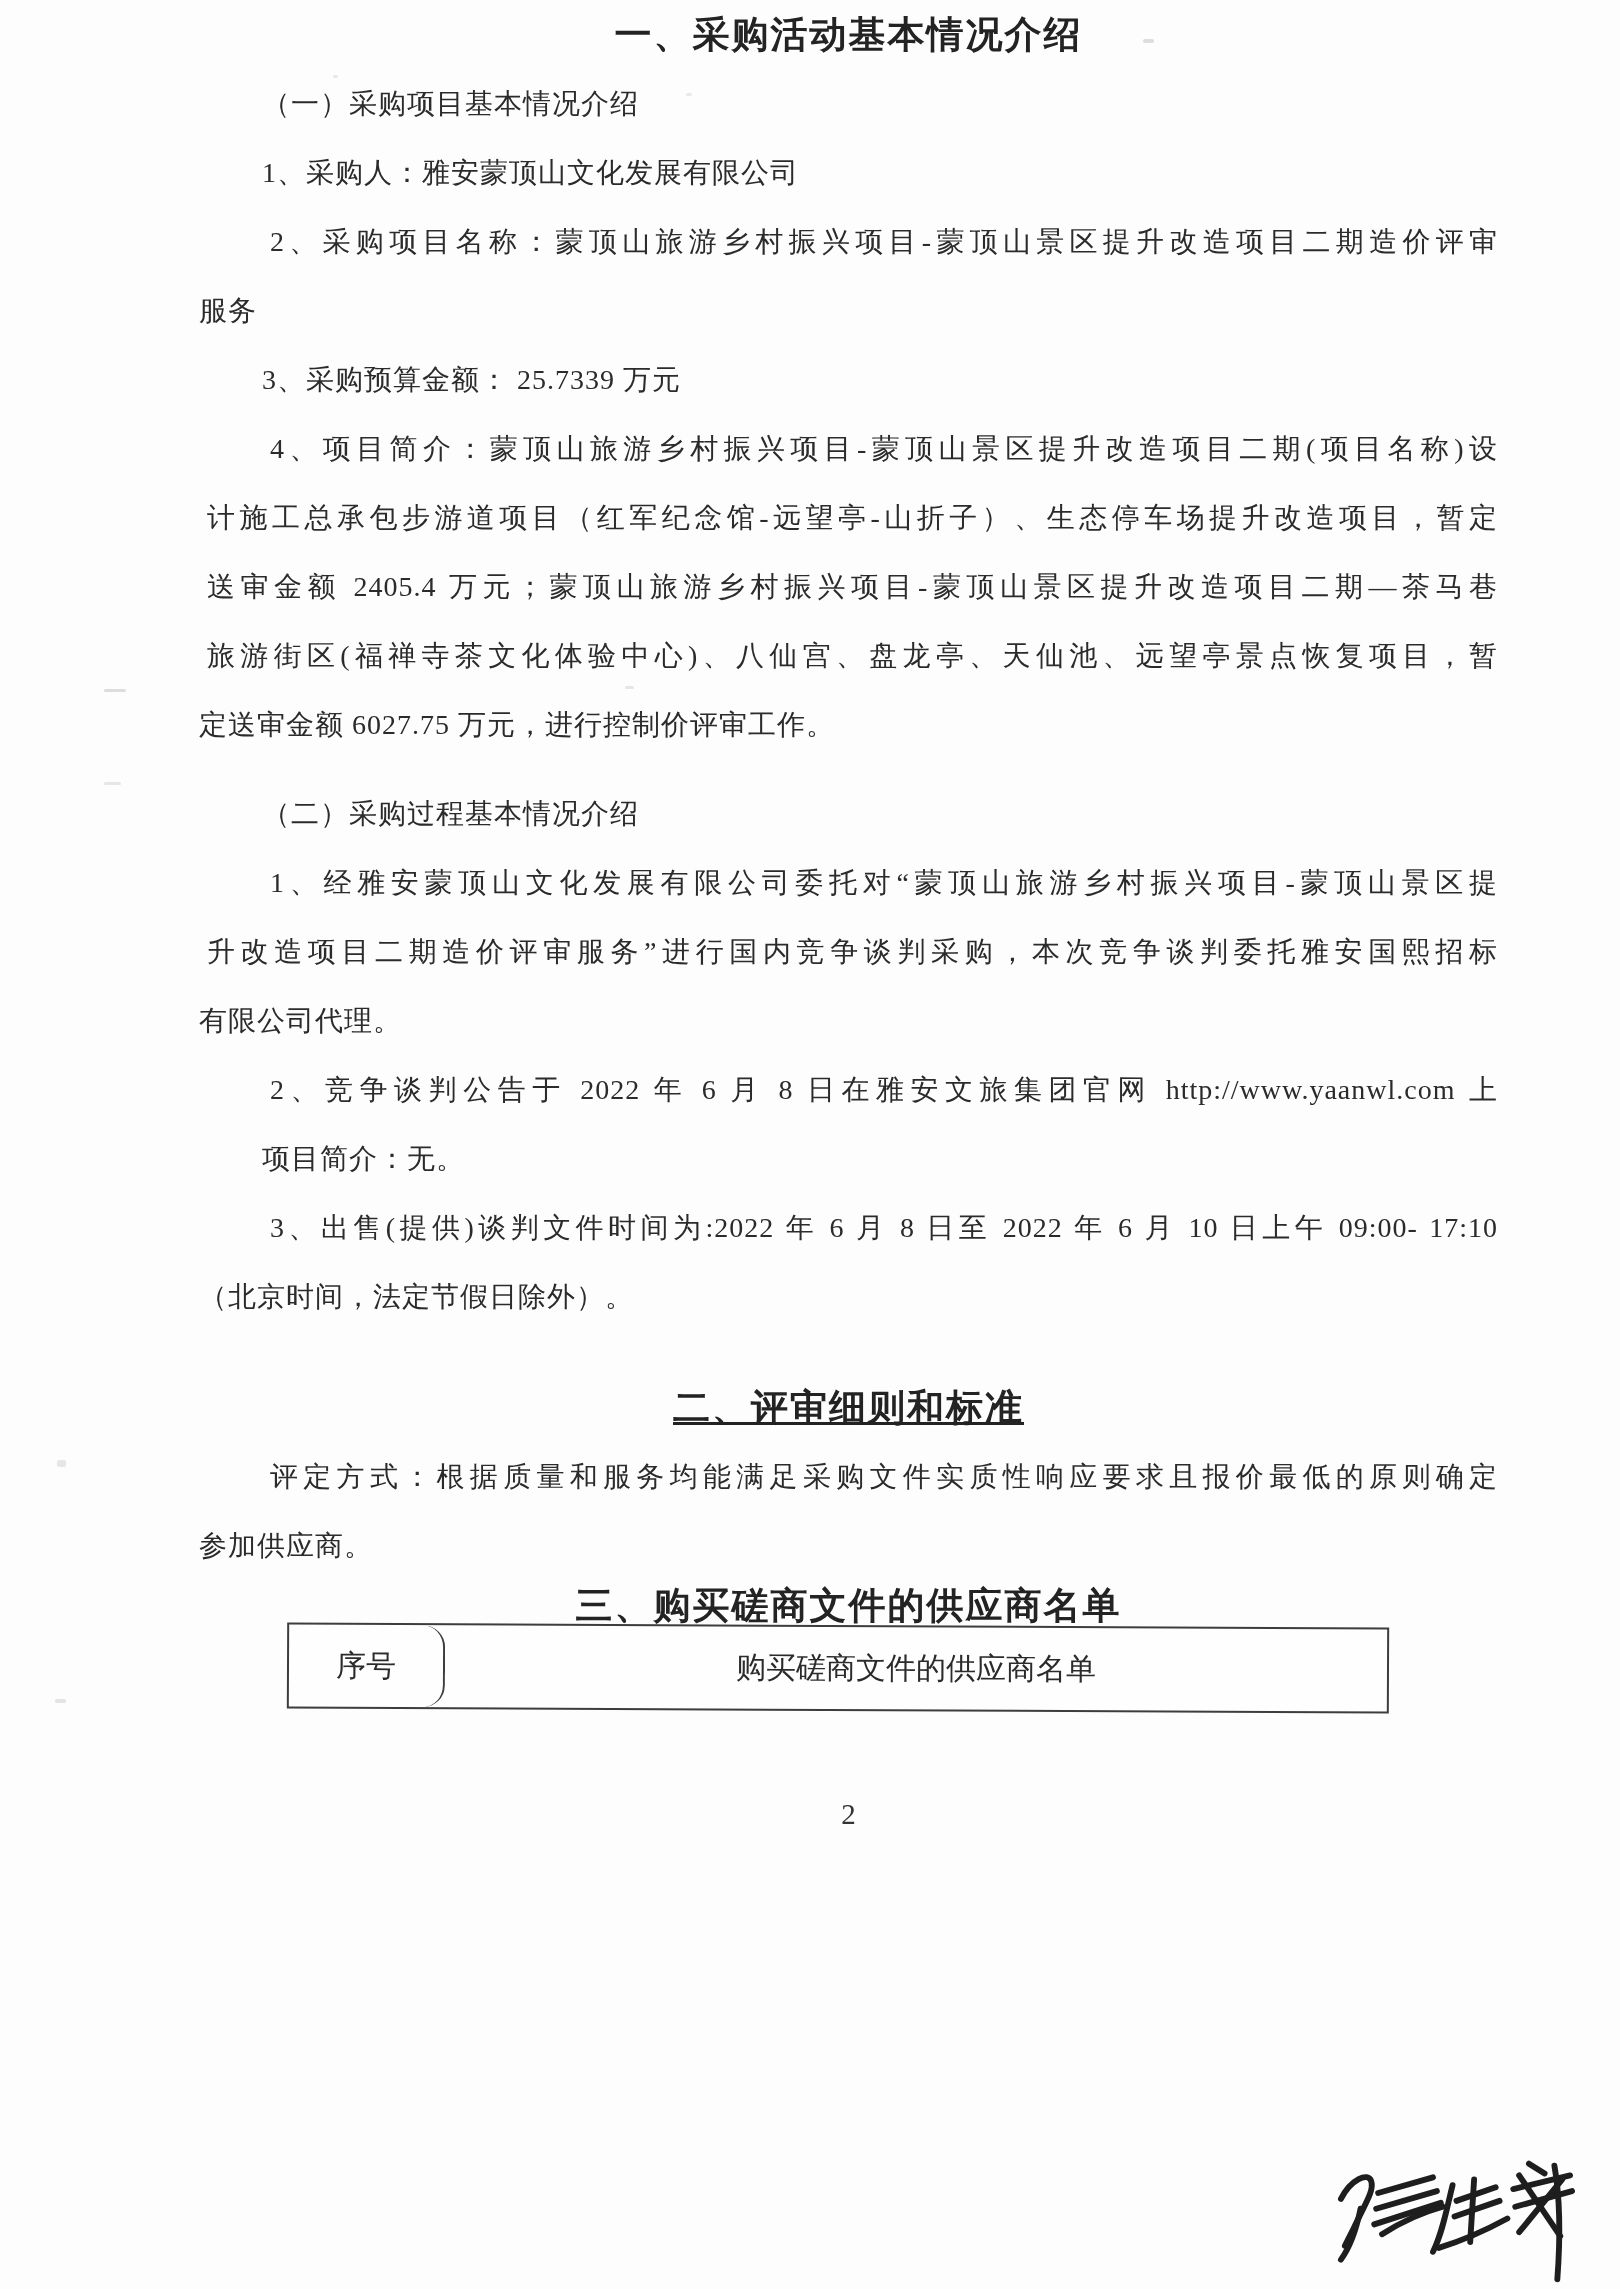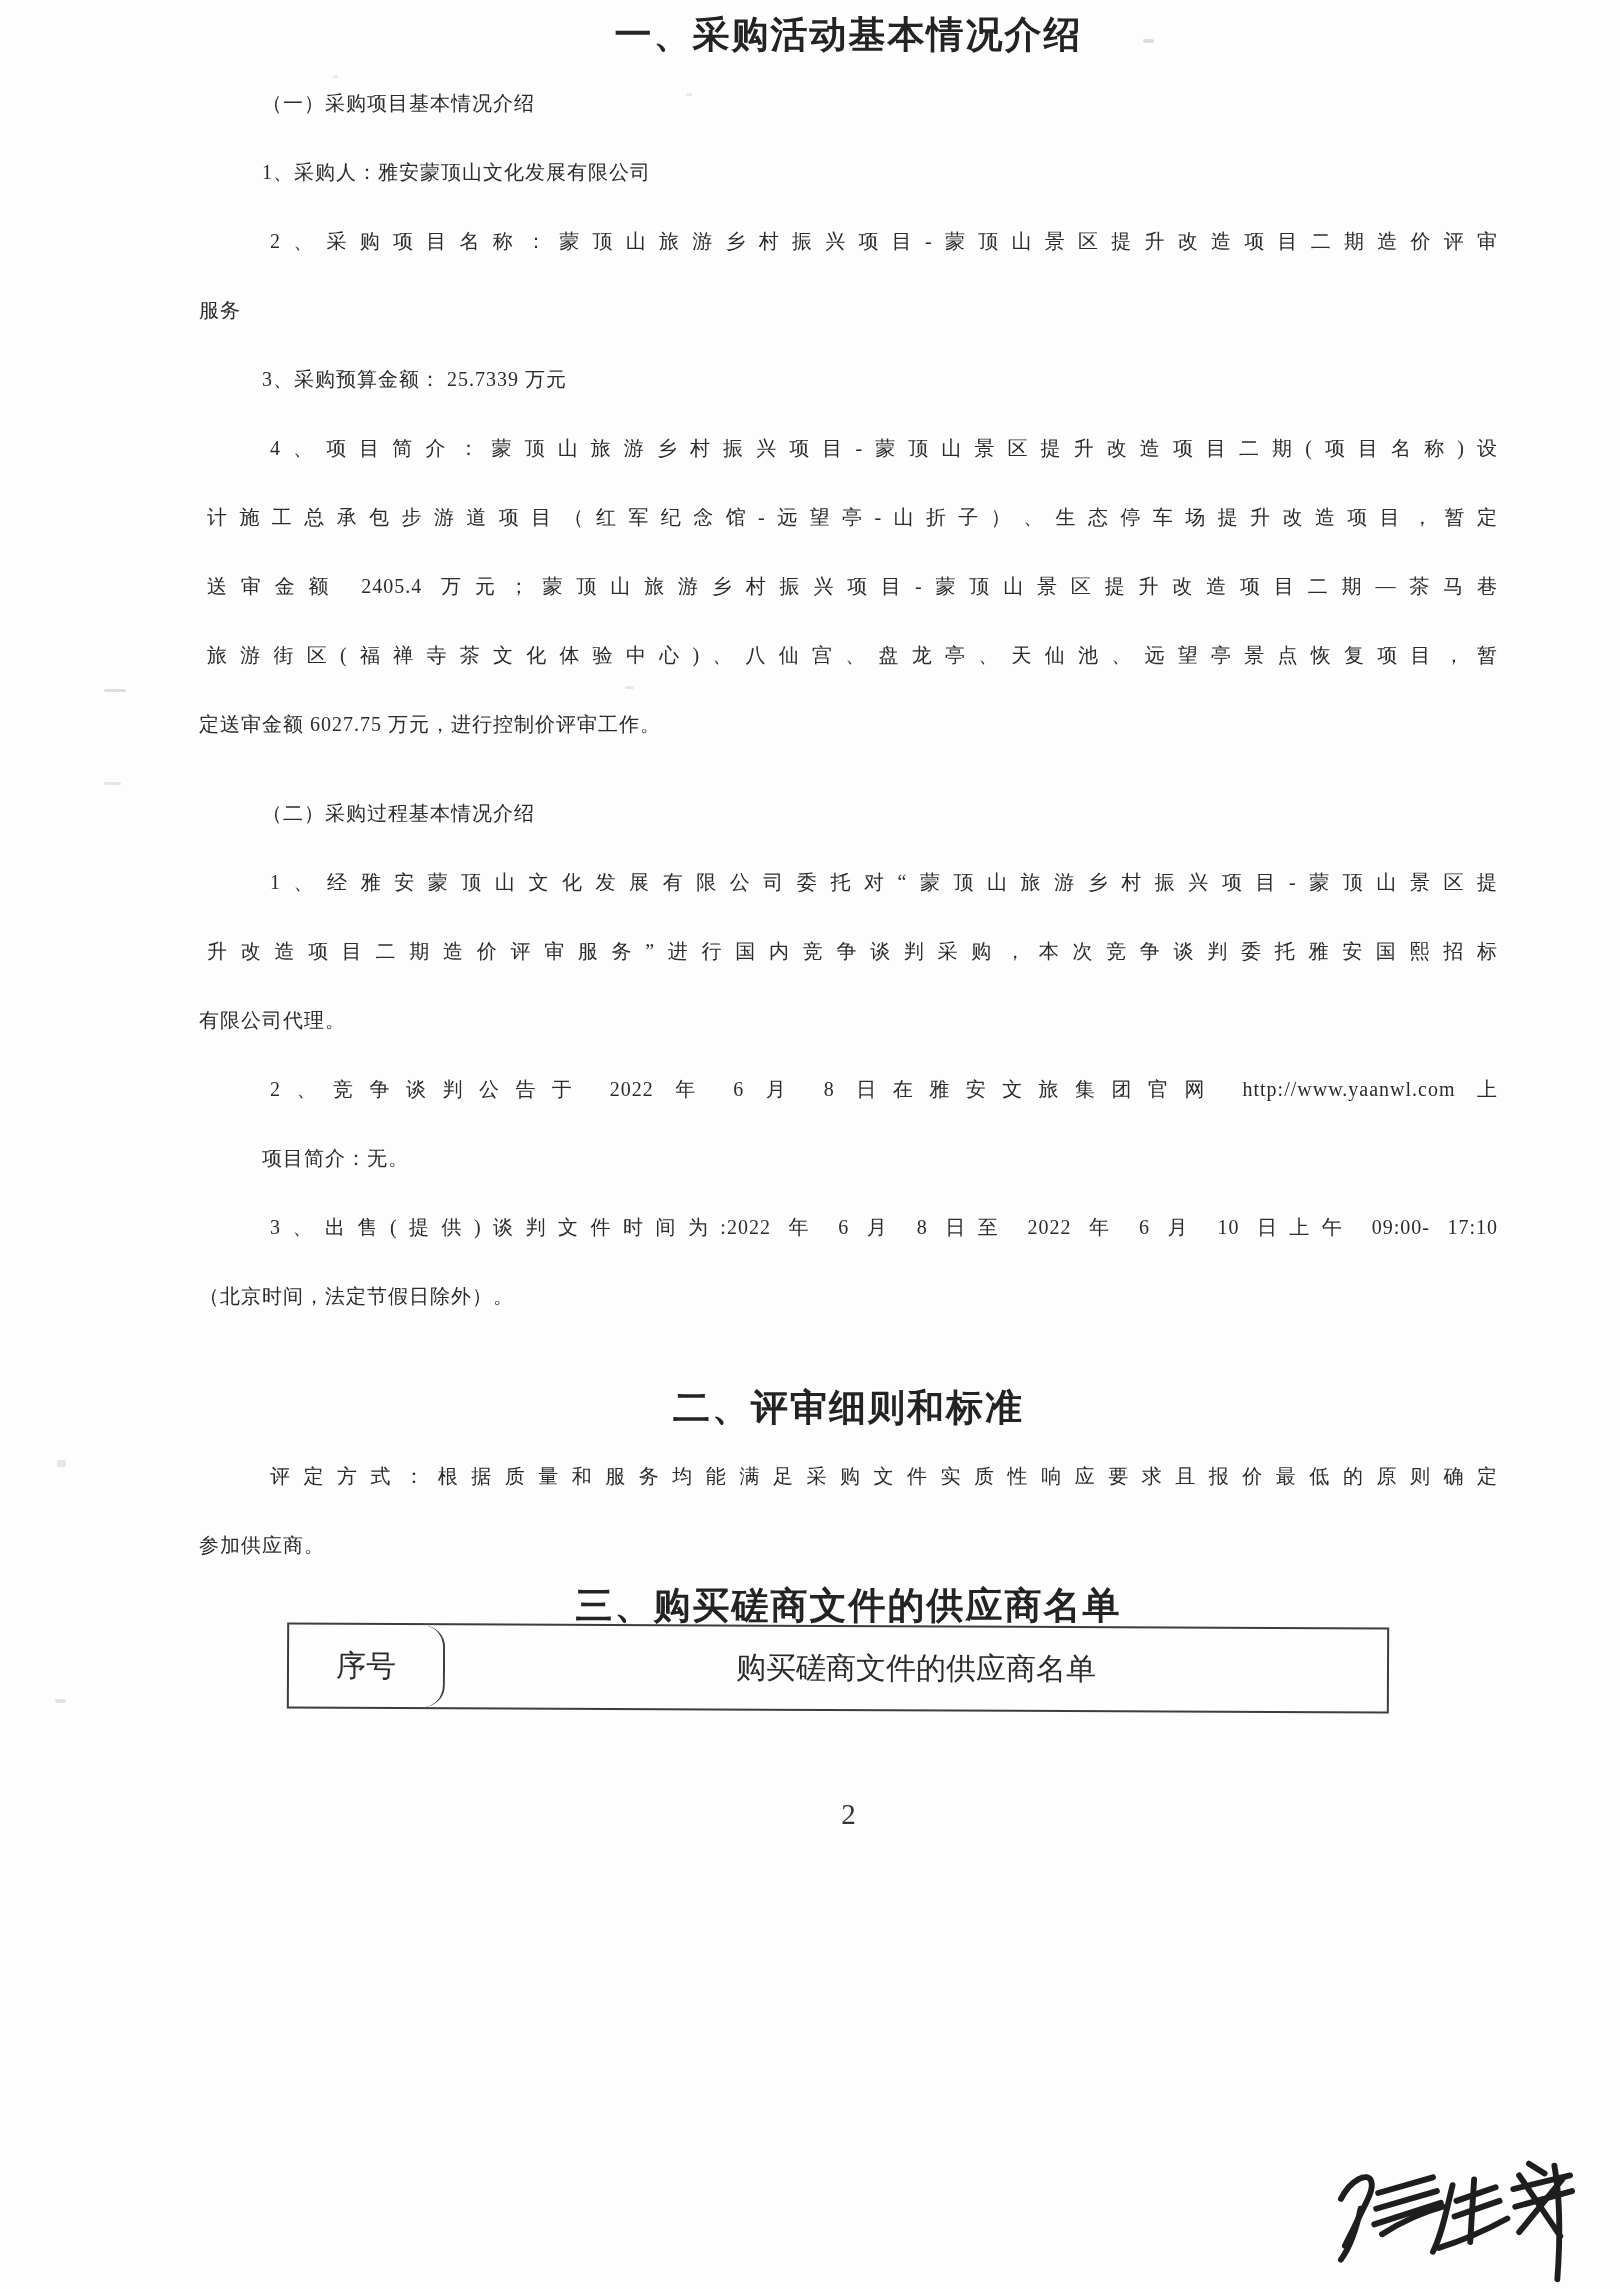--- a/index.html
+++ b/index.html
@@ -11,39 +11,39 @@
     font-family:"Liberation Serif","DejaVu Serif",serif;
   }
   
   .doc {
     position:absolute; left:199px; top:0;
     width:1299px;
     color:#2b2b2b;
   }
   .ln {
     height:69px; line-height:69px;
-    font-size:20px;
+    font-size:28px;
     overflow:hidden;
     letter-spacing:1px;
   }
   .jf { text-align:justify; text-align-last:justify;margin-left:8px; }
   .in { text-indent:63px; }
   .hd {
     height:69px; line-height:69px;
     text-align:center;
     font-family:"Liberation Sans","DejaVu Sans",sans-serif;
     font-weight:bold;
     font-size:37px;
     letter-spacing:2px;
     color:#232323;
     overflow:hidden;
   }
   .hd3 { height:51px; line-height:51px; }
   .g-sub2  { margin-top:19.6px; }
-  .g-sect2 { margin-top:42px; }
+  .g-sect2 { margin-top:42px;text-decoration:underline; }
 
   
   .sup-table {
     margin:-5.9px 0 0 88px;
     width:1102px; height:86px;
     border:2.9px solid #3d3d3d;
     display:flex;
     background:#fefefe;
     transform:rotate(0.25deg);
     box-sizing:border-box;

